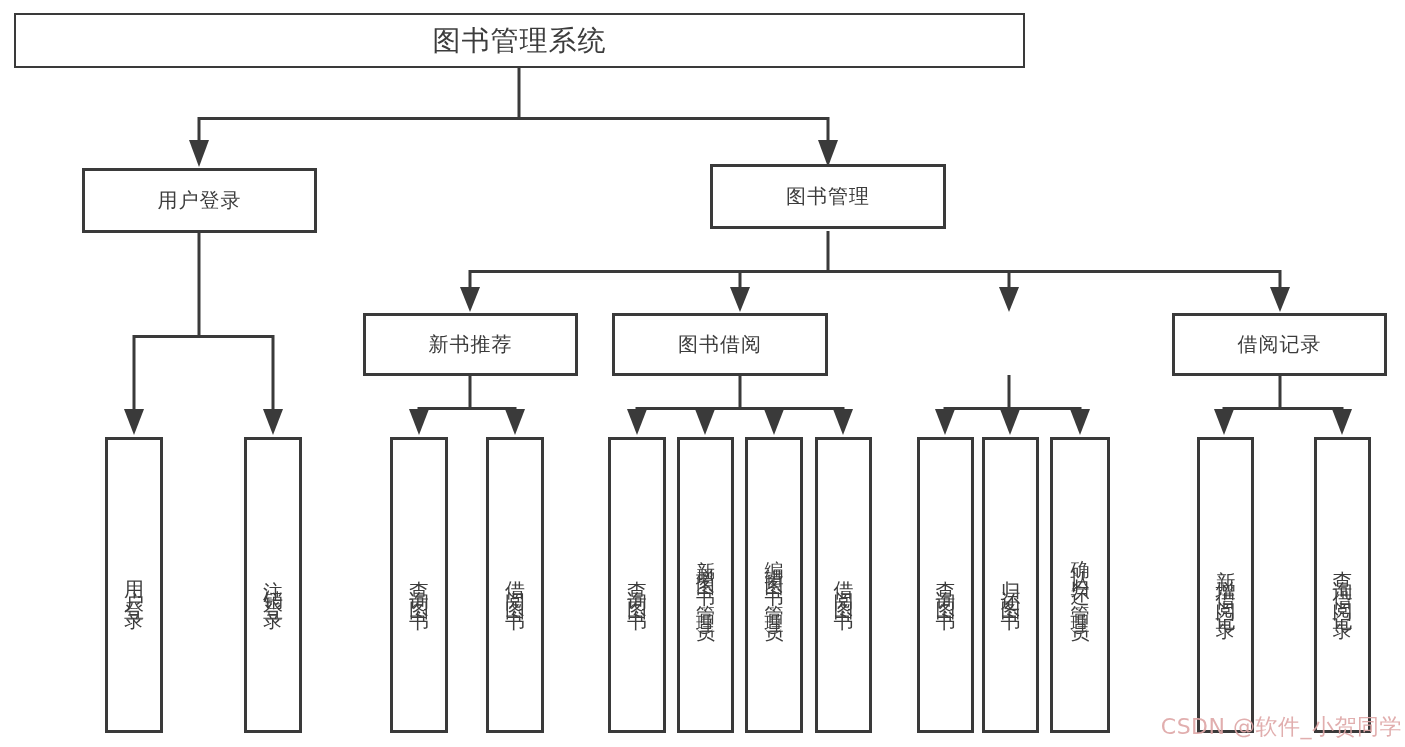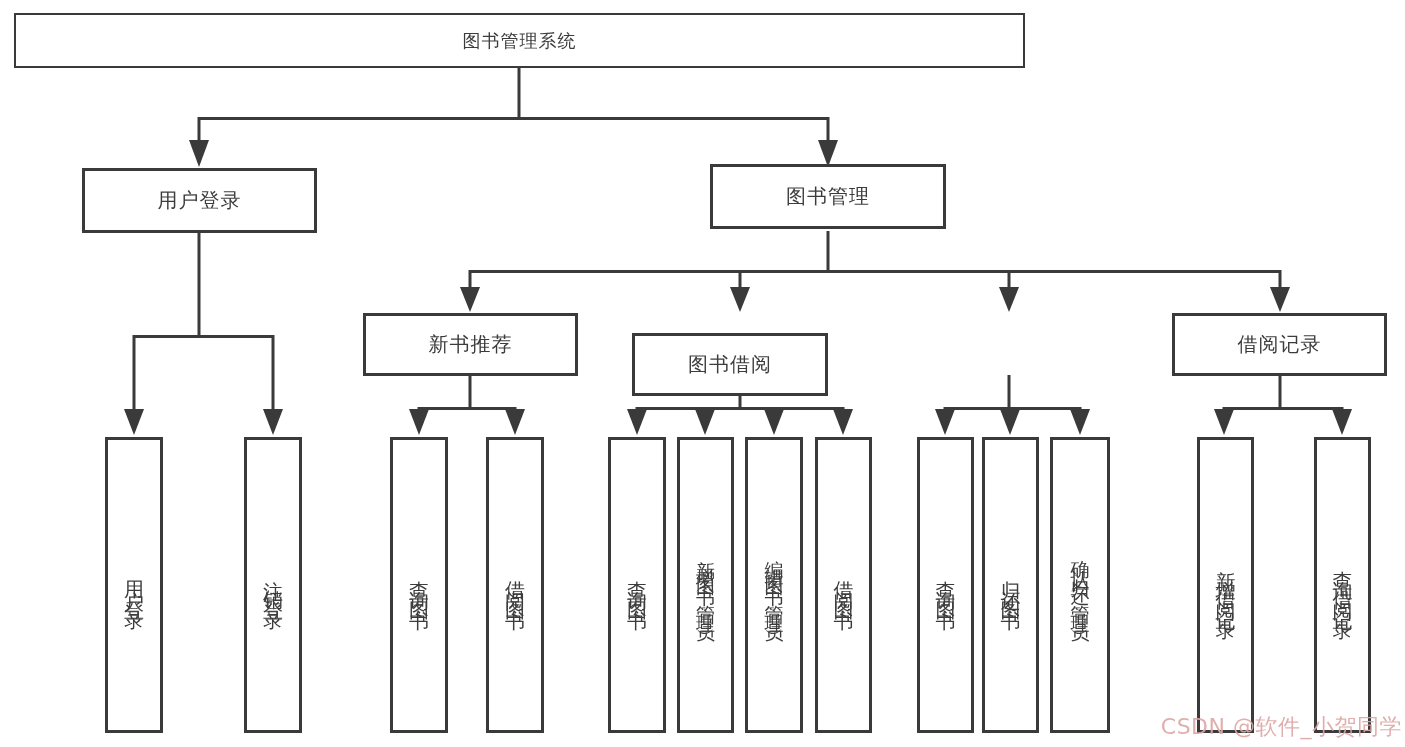--- a/index.html
+++ b/index.html
@@ -15,21 +15,21 @@
     position:absolute;left:0;top:0;width:1405px;height:747px;z-index:1;
   }
   .box{
     position:absolute;
     background:#ffffff;
     border:3px solid #3a3a3a;
     box-sizing:border-box;
     display:flex;align-items:center;justify-content:center;
     z-index:2;
   }
-  .root{border-width:2px;font-size:18px;letter-spacing:1px;}
+  .root{border-width:2px;font-size:28px;letter-spacing:1px;}
   .hbox{font-size:20px;letter-spacing:1px;}
   .leaf{top:437px;height:296px;}
   .leaf .v{
     writing-mode:vertical-rl;
     text-orientation:mixed;
     font-size:20px;
     letter-spacing:10px;
     line-height:1.05;
     white-space:nowrap;
   }
@@ -117,21 +117,21 @@
   <div class="box hbox" style="left:82px;top:168px;width:235px;height:65px;">
     <span>用户登录</span>
   </div>
   <div class="box hbox" style="left:710px;top:164px;width:236px;height:65px;">
     <span>图书管理</span>
   </div>
 
   <div class="box hbox" style="left:363px;top:313px;width:215px;height:63px;text-align:right;">
     <span>新书推荐</span>
   </div>
-  <div class="box hbox" style="left:632px;top:313px;width:196px;height:63px;margin-top:20px;">
+  <div class="box hbox" style="left:612px;top:313px;width:216px;height:63px;">
     <span>图书借阅</span>
   </div>
   <div class="box hbox" style="left:1172px;top:313px;width:215px;height:63px;text-align:center;">
     <span>借阅记录</span>
   </div>
 
   <div class="box leaf" style="left:105px;width:58px;">
     <span class="v">用户登录</span>
   </div>
   <div class="box leaf" style="left:244px;width:58px;">

